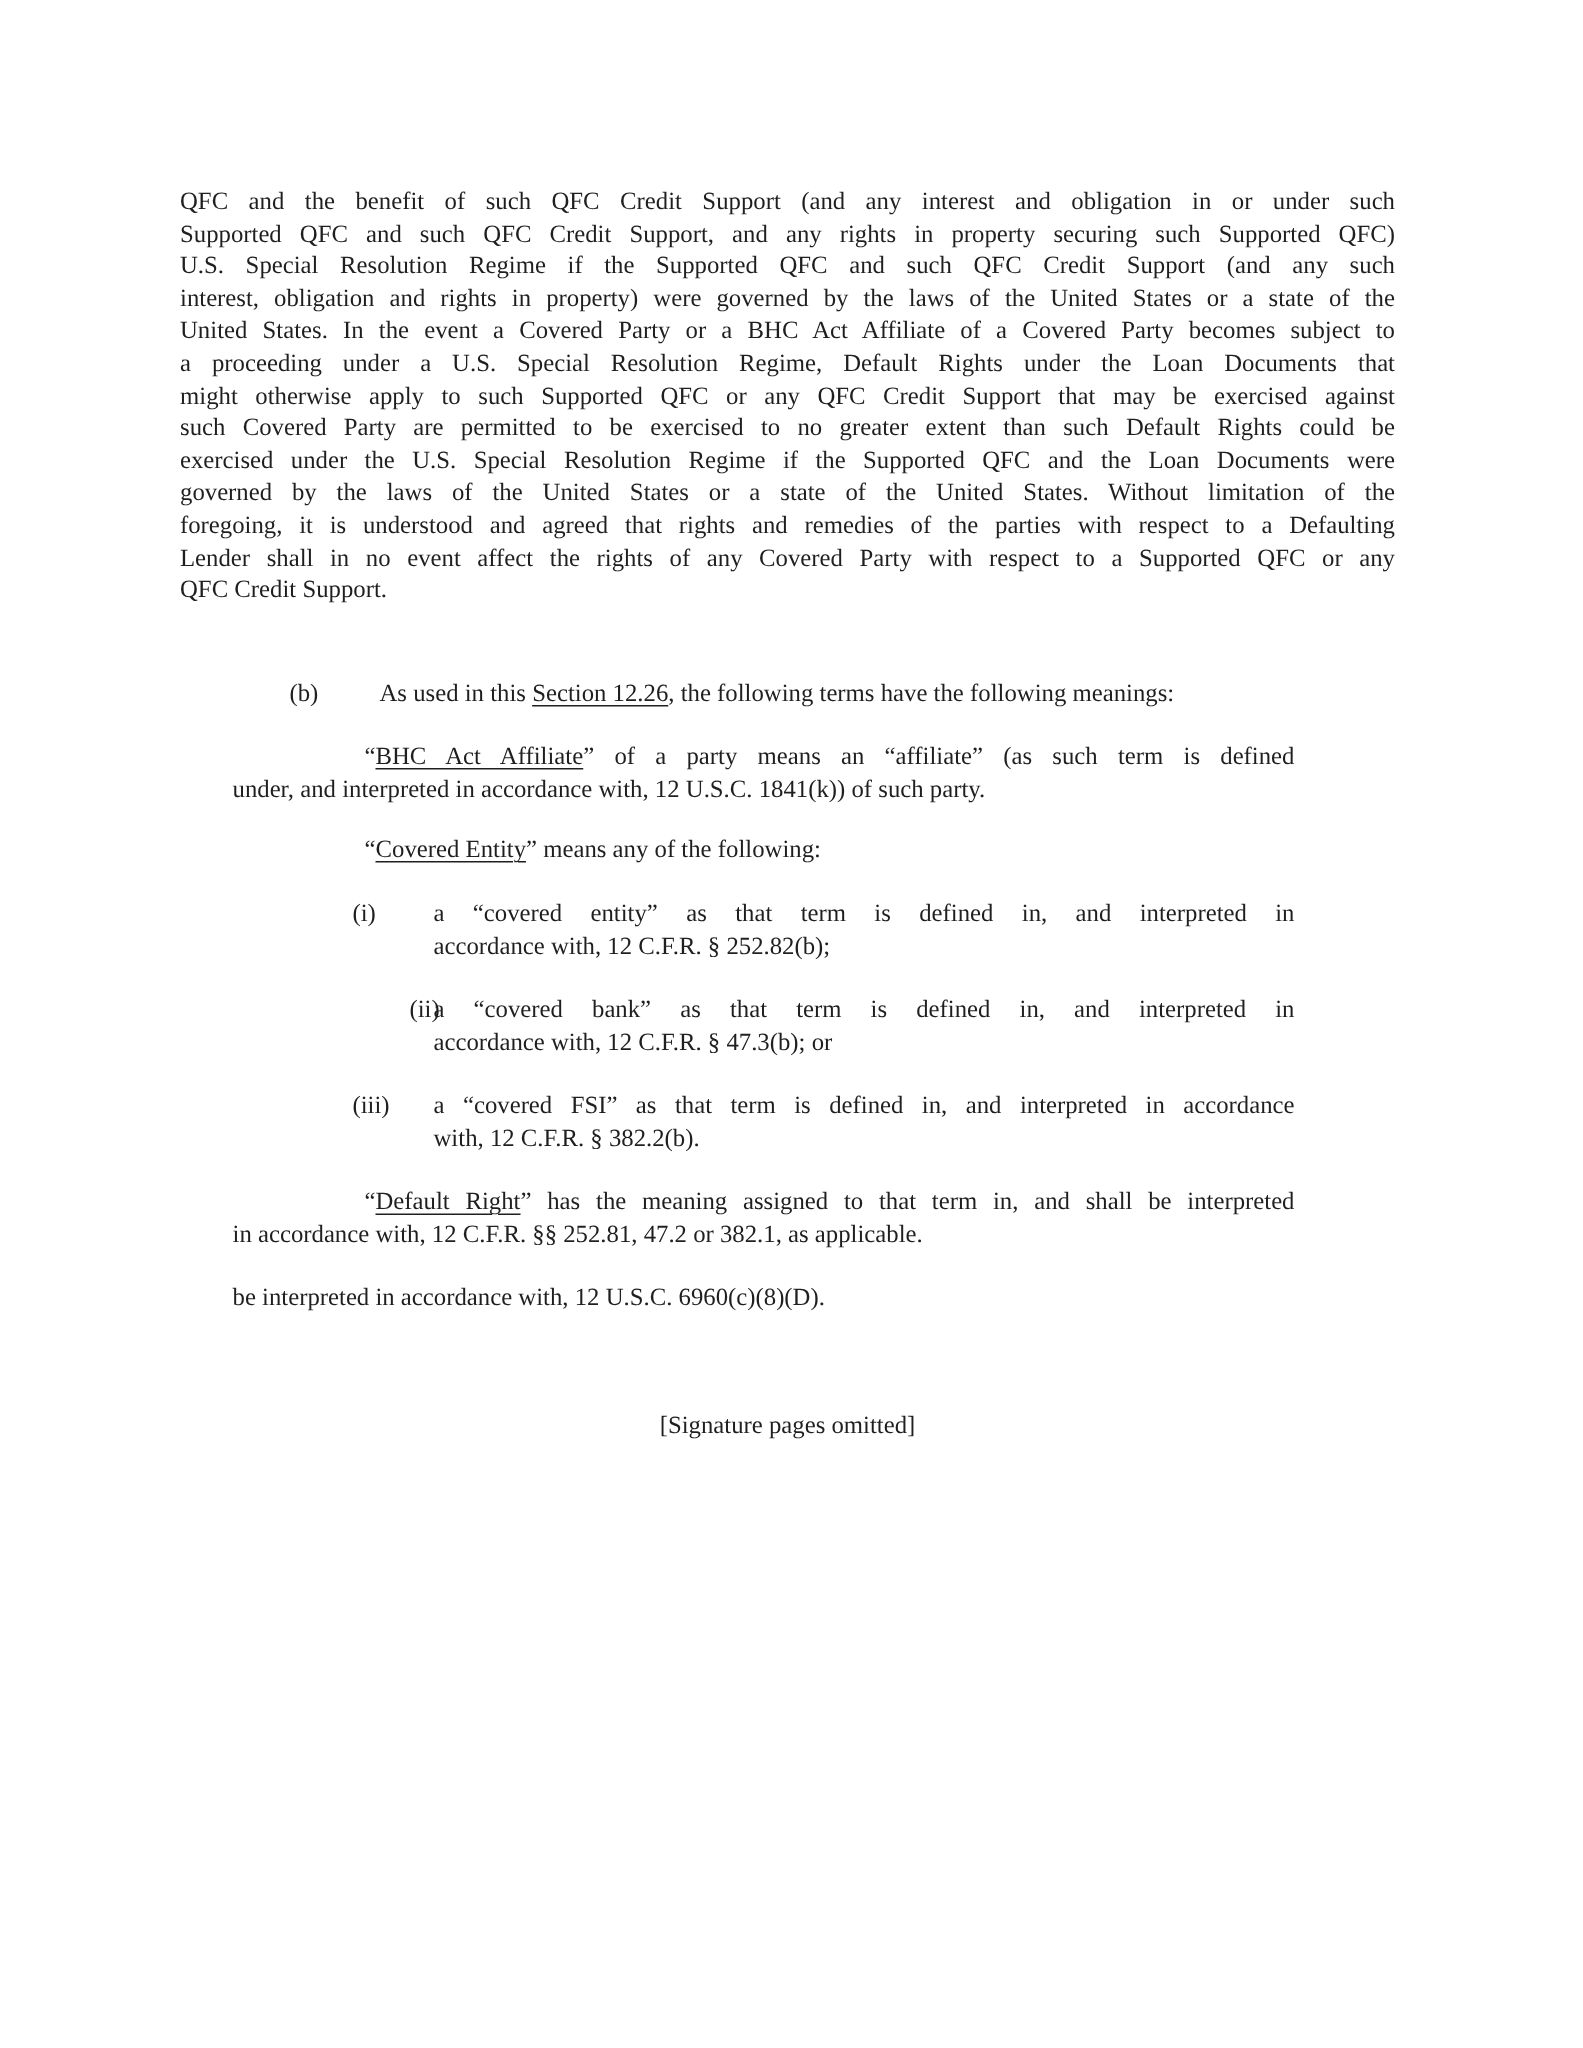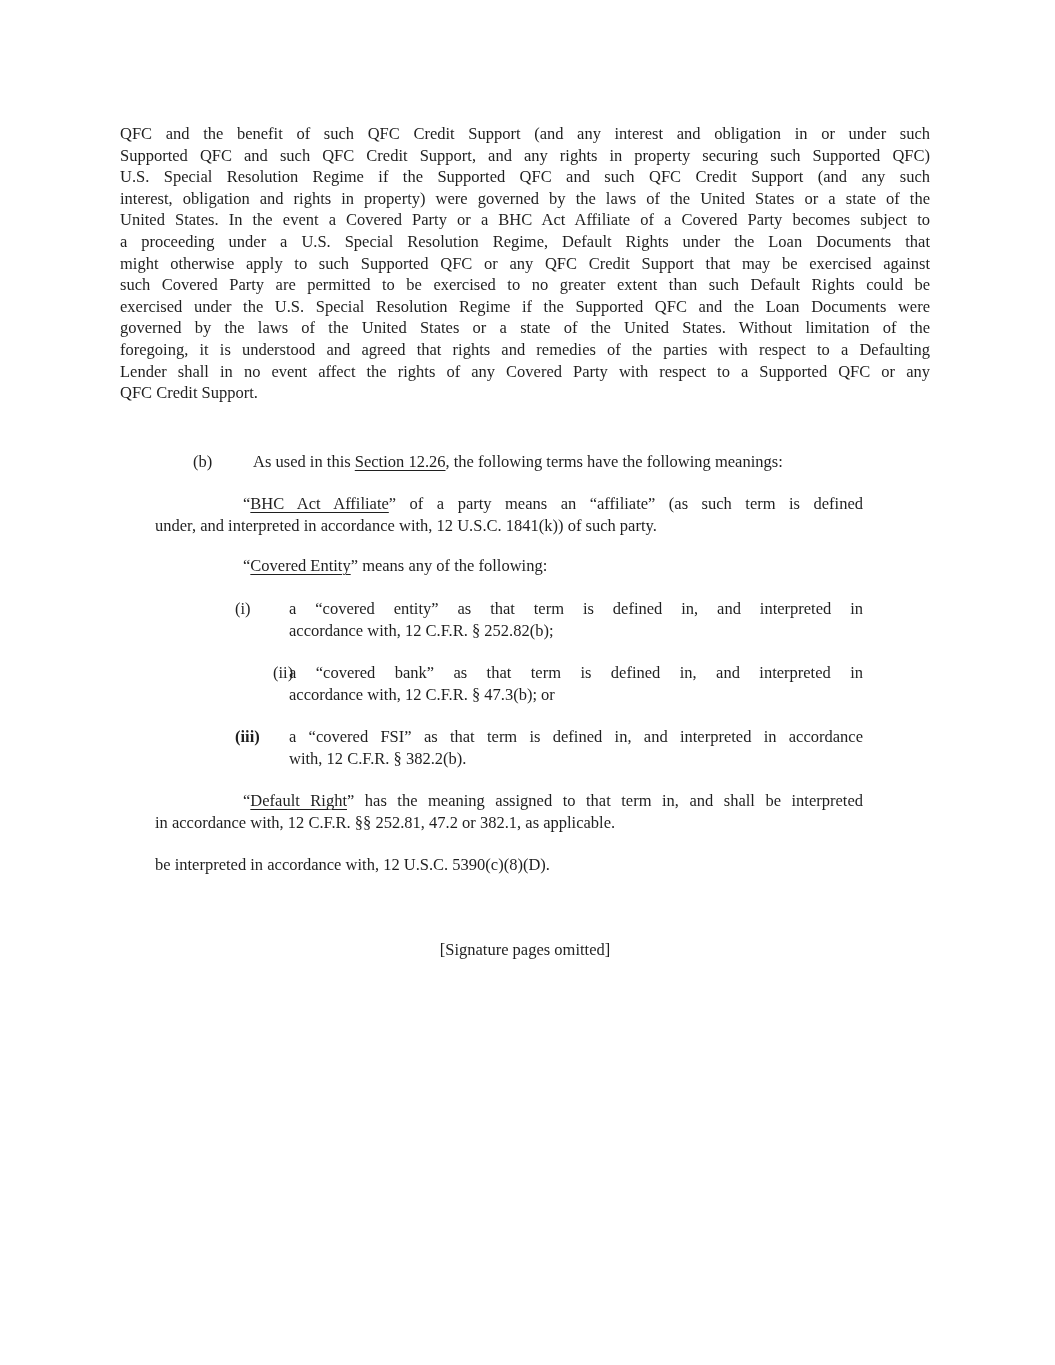--- a/index.html
+++ b/index.html
@@ -64,30 +64,30 @@
         <span class="blabel" style="left: -54px;">(i)</span>
         <div class="line just"><span>a “covered entity” as that term is defined in, and interpreted in</span></div>
         <div class="line"><span>accordance with, 12 C.F.R. § 252.82(b);</span></div>
       </div>
       <div class="block" style="left: 289px; top: 662px; width: 574px;">
         <span class="blabel" style="left: -54px; margin-left: 38px;">(ii)</span>
         <div class="line just"><span>a “covered bank” as that term is defined in, and interpreted in</span></div>
         <div class="line"><span>accordance with, 12 C.F.R. § 47.3(b); or</span></div>
       </div>
       <div class="block" style="left: 289px; top: 726px; width: 574px;">
-        <span class="blabel" style="left: -54px; font-weight: bold;">(iii)</span>
+        <span class="blabel" style="left: -54px;">(iii)</span>
         <div class="line just"><span>a “covered FSI” as that term is defined in, and interpreted in accordance</span></div>
         <div class="line"><span>with, 12 C.F.R. § 382.2(b).</span></div>
       </div>
       <div class="block" style="left: 155px; top: 790px; width: 708px;">
         <div class="line just" style="text-indent: 88px;"><span>“</span><span class="u">Default Right</span><span>” has the meaning assigned to that term in, and shall be interpreted</span></div>
         <div class="line"><span>in accordance with, 12 C.F.R. §§ 252.81, 47.2 or 382.1, as applicable.</span></div>
       </div>
       <div class="block" style="left: 155px; top: 854px; width: 775px;">
-        <div class="line"><span>be interpreted in accordance with, 12 U.S.C. 5390(c)(8)(D).</span></div>
+        <div class="line"><span>be interpreted in accordance with, 12 U.S.C. 6960(c)(8)(D).</span></div>
       </div>
     </div>
 
   <div class="sig">[Signature pages omitted]</div>
 
   <div class="changebar"></div>
 
   <div class="pagenum-wrap">
     <span class="pagenum">167</span>
   </div>

